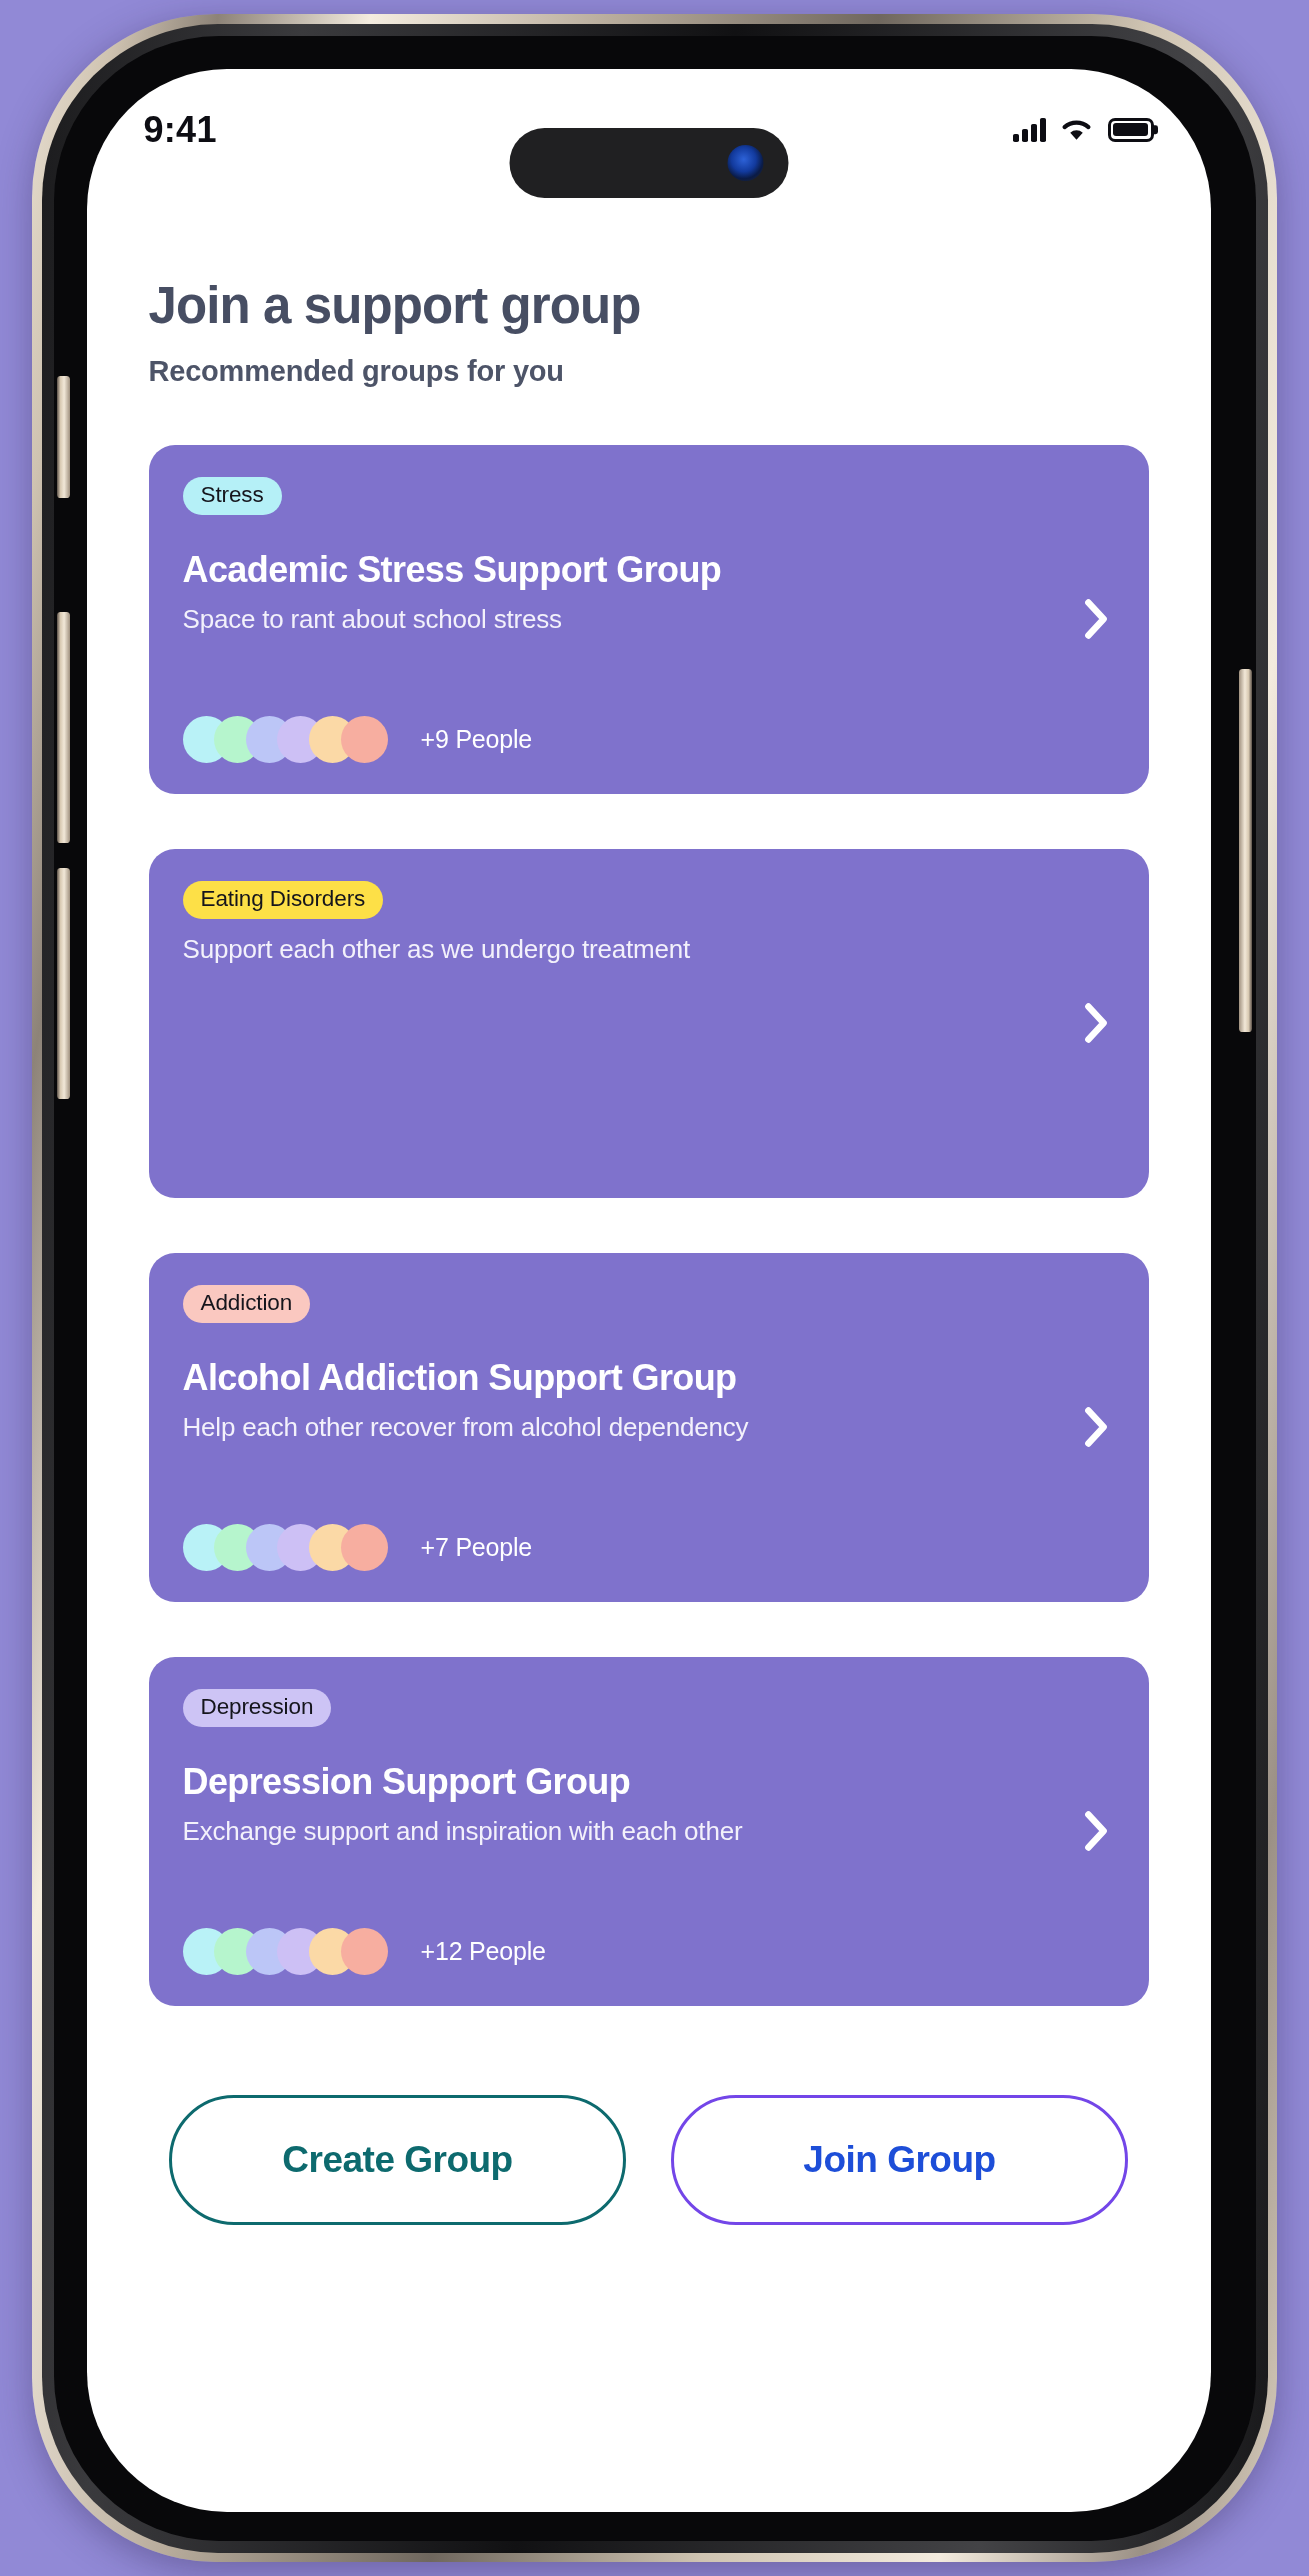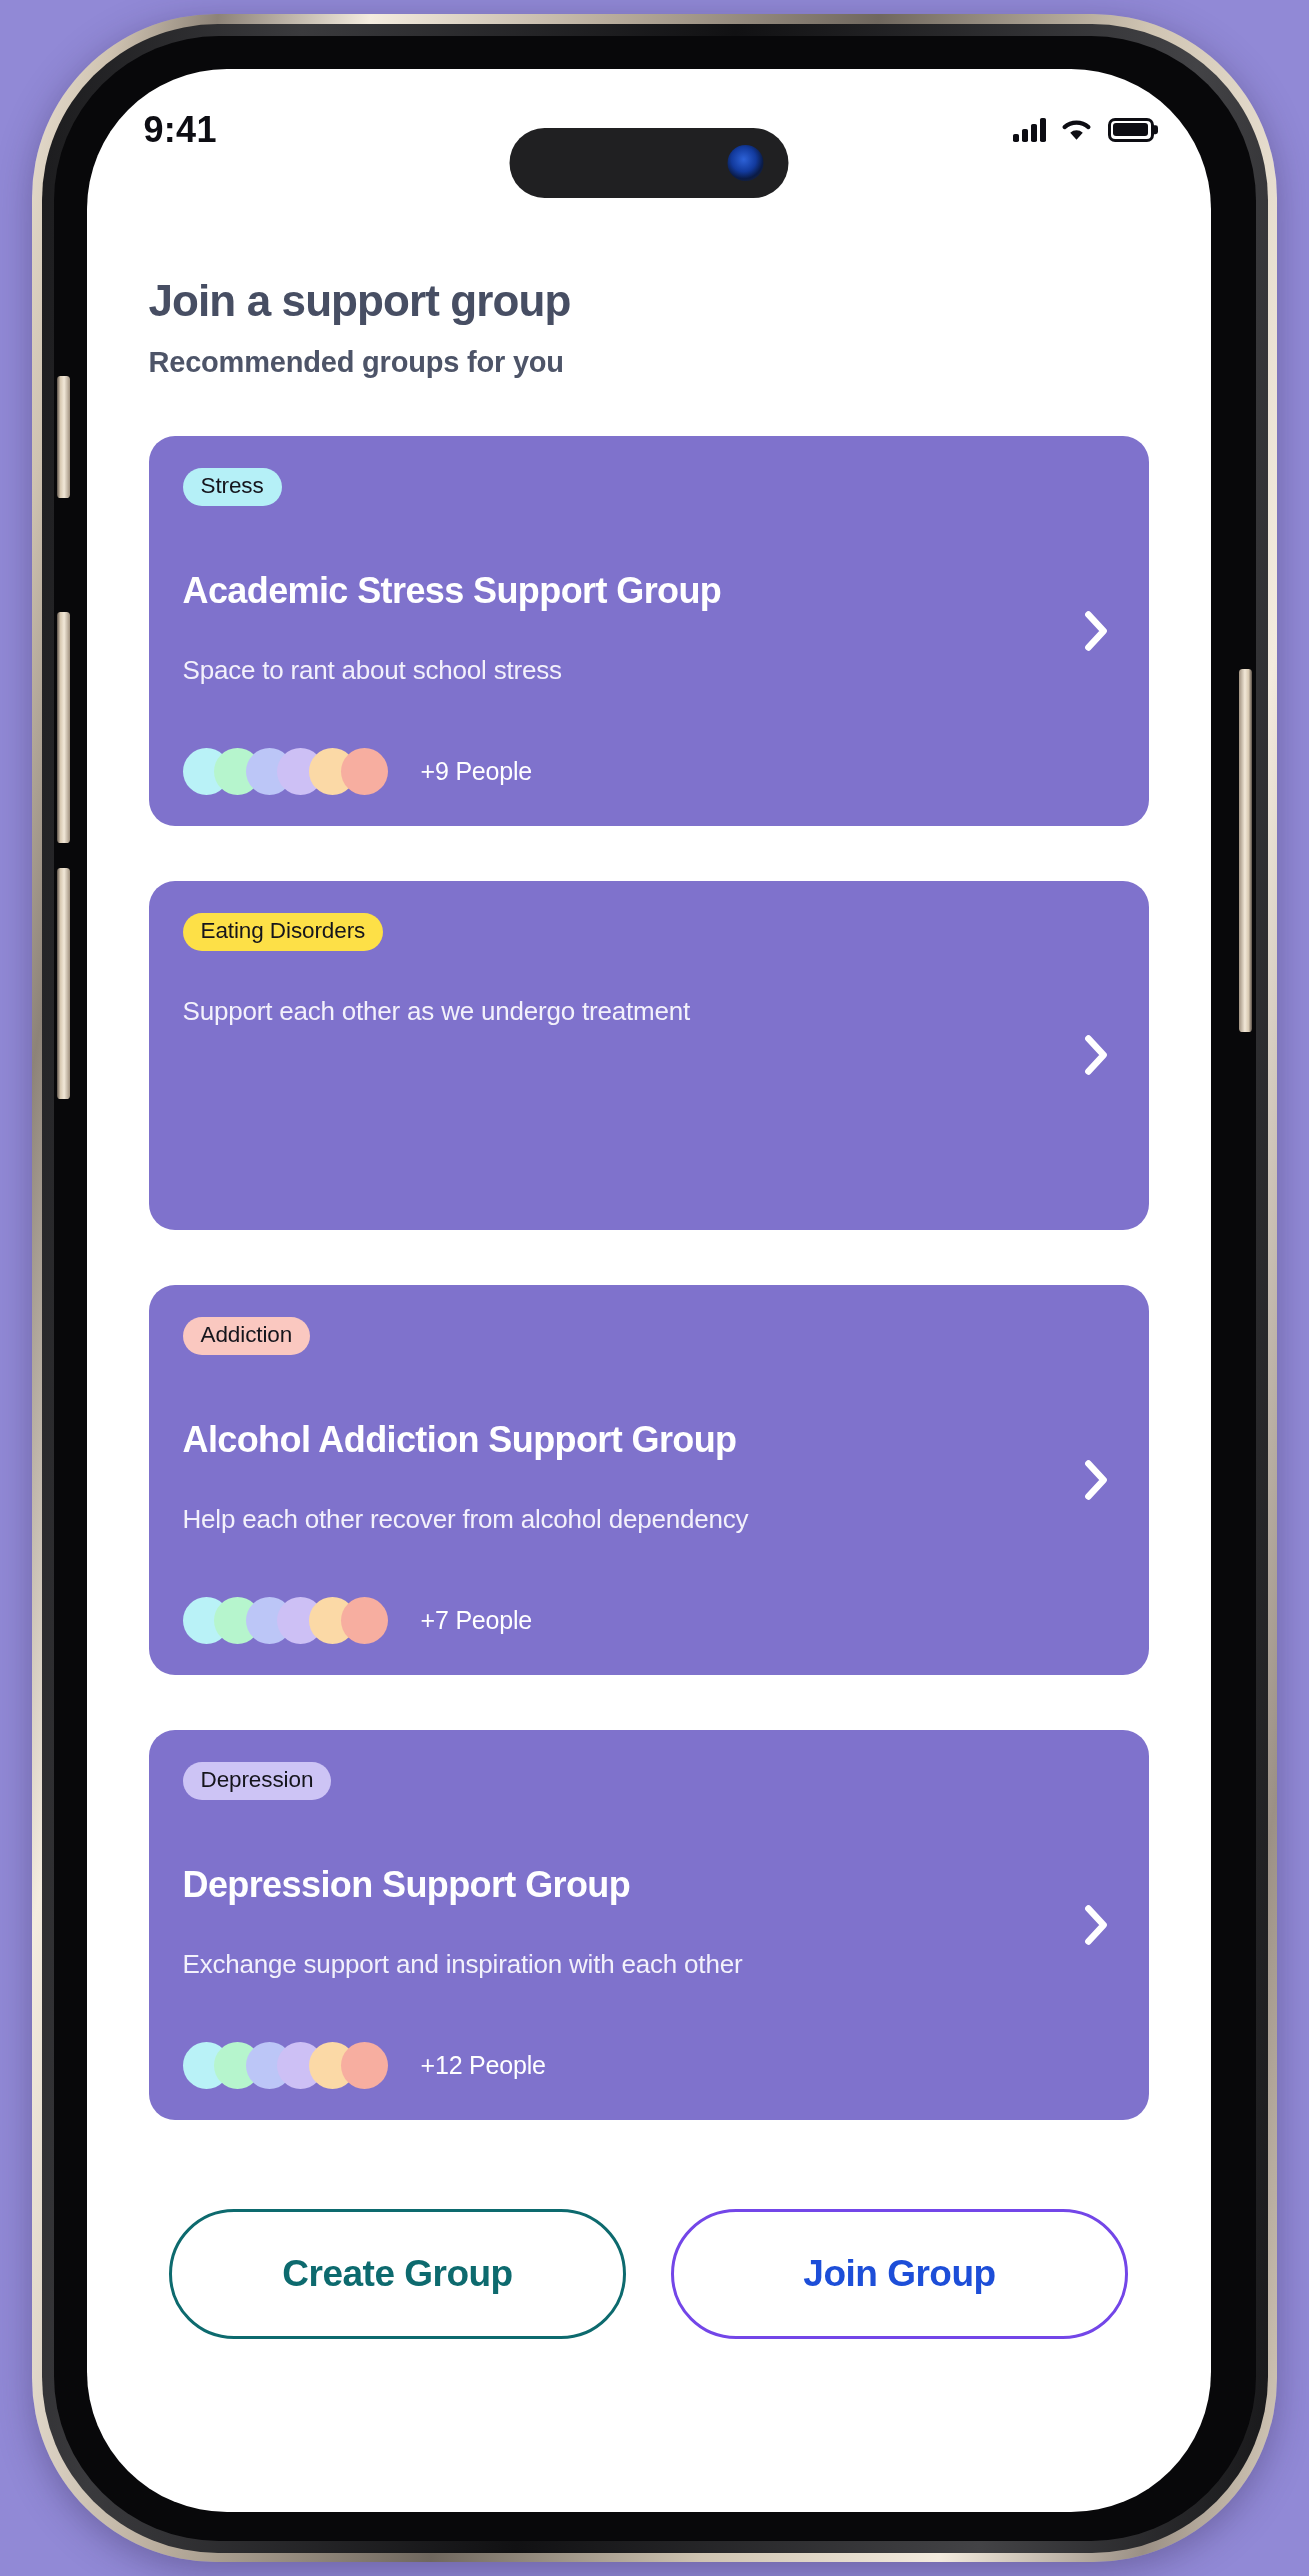--- a/index.html
+++ b/index.html
@@ -112,37 +112,37 @@
     transform:translateY(-50%);
     width:4.2px; height:9.5px; border-radius:0 2.4px 2.4px 0;
     background:#0d0d13;
   }
   .battery i { display:block; width:100%; height:100%; background:#0d0d13; border-radius:3px; }
 
   
   .content { position:absolute; left:0; top:122px; width:100%; padding:0 62px; }
 
   .page-title {
-    font-size:44px; font-weight:700; color:#474e63;
+    font-size:51px; font-weight:700; color:#474e63;
     letter-spacing:-0.9px; margin-top:85px;
   }
   .page-sub {
     font-size:29px; font-weight:700; color:#4d5468;
     margin-top:20px; letter-spacing:-0.2px;
   }
 
   .card-list { margin-top:57px; display:flex; flex-direction:column; gap:55px; }
 
   .card {
     position:relative;
     background:#7f72cc;
     border-radius:26px;
     padding:32px 34px 31px;
     min-height:349px;
-    display:flex; flex-direction:column;gap:30px;
+    display:flex; flex-direction:column;
   }
 
   .badge {
     align-self:flex-start;
     border-radius:592px;
     padding:7.1px 18px 8.3px;
     font-size:22.5px; font-weight:400;
     color:#15151c;
     letter-spacing:-0.1px;
     line-height:1;

